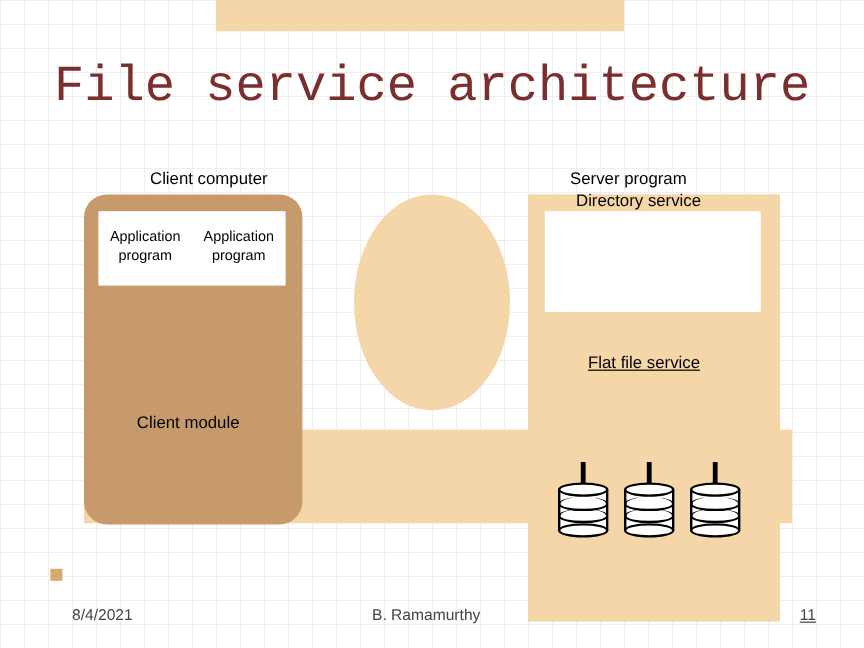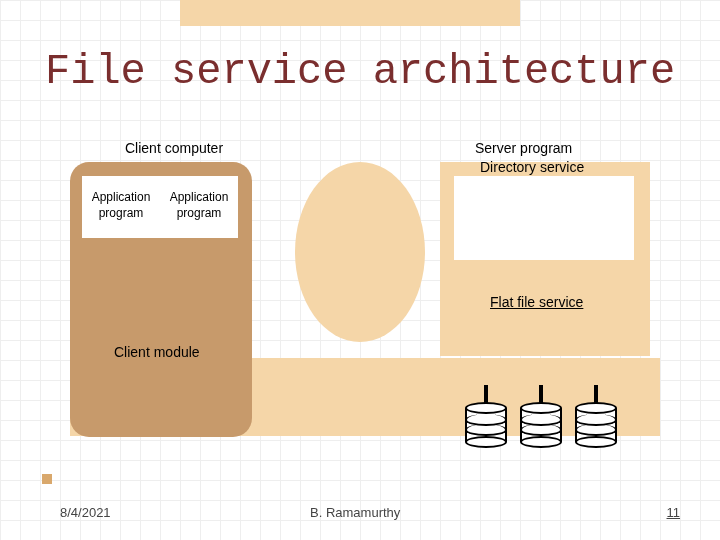--- a/index.html
+++ b/index.html
@@ -71,21 +71,21 @@
     height: 275px;
     background: #c79a6b;
     border-radius: 19px;
   }
   
   .server-box {
     position: absolute;
     top: 22px;
     left: 370px;
     width: 210px;
-    height: 194px;
+    height: 356px;
     background: #f5d6a8;
   }
   
   .net-ellipse {
     position: absolute;
     top: 22px;
     left: 225px;
     width: 130px;
     height: 180px;
     background: #f5d6a8;

